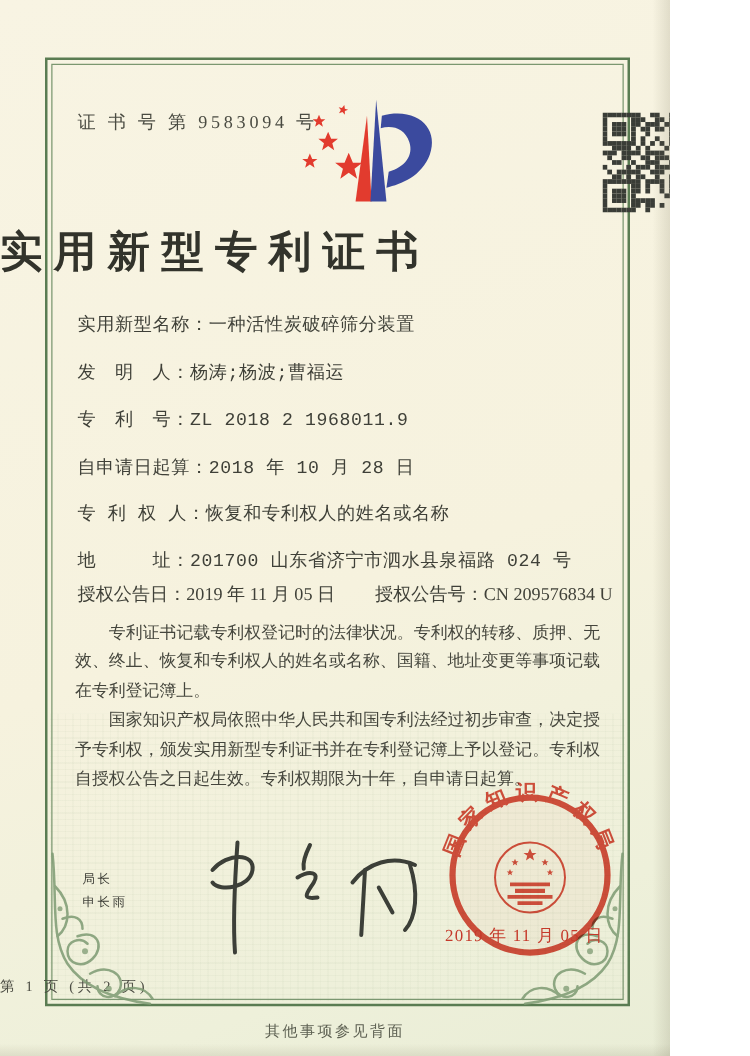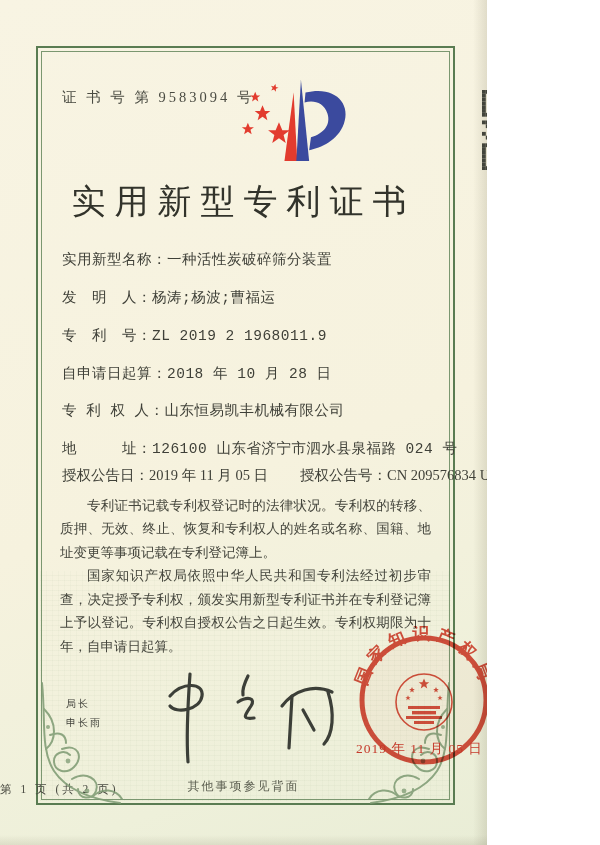--- a/index.html
+++ b/index.html
@@ -1,17 +1,17 @@
 <!DOCTYPE html>
 <html><head>
 <meta charset="utf-8">
 <style>
   html,body{margin:0;padding:0;}
   .page{
-    position:relative;width:487px;height:845px;overflow:hidden;
+    position:relative;width:536px;height:845px;overflow:hidden;
     background:linear-gradient(160deg,#f8f4e3 0%,#f6f2de 55%,#eef0da 85%,#e9edd6 100%);
     font-family:"Liberation Serif","DejaVu Serif",serif;
     color:#3f4038;
   }
   .page::after{content:"";position:absolute;top:0;right:0;width:14px;height:100%;
     background:linear-gradient(to left,rgba(120,115,90,.18),rgba(0,0,0,0));pointer-events:none;}
   .page::before{content:"";position:absolute;left:0;bottom:0;width:100%;height:10px;
     background:linear-gradient(to top,rgba(120,115,90,.15),rgba(0,0,0,0));pointer-events:none;z-index:9;}
 
   .frame{position:absolute;left:36px;top:46px;right:32px;bottom:40px;
@@ -21,22 +21,22 @@
     background:
       repeating-linear-gradient(0deg,rgba(122,150,110,.05) 0 1px,transparent 1px 5px),
       repeating-linear-gradient(90deg,rgba(122,150,110,.04) 0 1px,transparent 1px 6px);
     pointer-events:none;}
 
   .cert-no{position:absolute;left:62px;top:88px;font-size:14.5px;letter-spacing:3px;color:#4a4b42;}
 
   .logo{position:absolute;left:236px;top:70px;width:128px;height:110px;}
   .qr{position:absolute;left:482px;top:90px;width:80px;height:80px;}
 
-  .title{position:absolute;left:0;top:179px;width:100%;text-align:center;
-    font-size:34px;font-weight:400;letter-spacing:9px;color:#32332b;}
+  .title{position:absolute;left:0;top:179px;width:100%;
+    font-size:34px;font-weight:700;letter-spacing:9px;color:#32332b;}
 
   .fields{position:absolute;left:62px;top:0;width:480px;font-size:14.5px;}
   .field-row{position:absolute;left:0;white-space:nowrap;letter-spacing:.5px;font-family:Liberation Mono, monospace;}
   .f0{top:250px}.f1{top:288px}.f2{top:326px}.f3{top:364px}.f4{top:401px}.f5{top:439px}
   .grant-row{position:absolute;top:466px;left:62px;width:490px;font-size:14.5px;white-space:nowrap;}
   .grant-right{position:absolute;left:238px;top:0;}
 
   .body-text{position:absolute;left:60px;right:56px;top:494px;
     font-size:13.5px;line-height:1.74;text-align:justify;color:#45463d;}
   .body-text p{margin:0;text-indent:2em;}
@@ -45,21 +45,21 @@
     font-family:"Liberation Sans","DejaVu Sans",sans-serif;color:#3c3d36;line-height:1.9;}
   .signature{position:absolute;left:152px;top:662px;width:200px;height:110px;}
 
   .seal{position:absolute;left:350px;top:626px;width:148px;height:148px;
     mix-blend-mode:multiply;opacity:.93;z-index:5;}
   .seal-date{position:absolute;left:356px;top:740px;font-size:13.5px;letter-spacing:1px;
     color:#c53a2b;z-index:6;white-space:nowrap;}
 
   .page-num{position:absolute;left:0;top:782px;width:100%;text-align:left;
     font-size:11.5px;letter-spacing:3px;color:#4a4b42;}
-  .back-note{position:absolute;left:0;top:778px;width:100%;text-align:center;
+  .back-note{position:absolute;left:0;top:817px;width:100%;text-align:center;
     font-size:12px;letter-spacing:2px;color:#5d6052;}
 
   .ornament{position:absolute;width:96px;height:130px;z-index:2;}
   .orn-left{left:32px;bottom:36px;}
   .orn-right{right:28px;bottom:36px;transform:scaleX(-1);}
 </style>
 </head>
 <body>
 
 <div class="page">
@@ -368,24 +368,24 @@
         <rect x="76" y="80" width="4" height="4" fill="#3a3d37"></rect>
         <rect x="80" y="80" width="4" height="4" fill="#3a3d37"></rect>
       </svg>
   </div>
 
   <div class="title">实用新型专利证书</div>
 
   <div class="fields">
     <div class="field-row f0"><span>实用新型名称：</span><span>一种活性炭破碎筛分装置</span></div>
     <div class="field-row f1"><span>发　明　人：</span><span>杨涛;杨波;曹福运</span></div>
-    <div class="field-row f2"><span>专　利　号：</span><span>ZL 2019 2 1968011.9</span></div>
+    <div class="field-row f2"><span>专　利　号：</span><span>ZL 2018 2 1968011.9</span></div>
     <div class="field-row f3"><span>自申请日起算：</span><span>2018 年 10 月 28 日</span></div>
-    <div class="field-row f4"><span>专 利 权 人：</span><span>山东恒易凯丰机械有限公司</span></div>
-    <div class="field-row f5"><span>地　　　址：</span><span>126100 山东省济宁市泗水县泉福路 024 号</span></div>
+    <div class="field-row f4"><span>专 利 权 人：</span><span>恢复和专利权人的姓名或名称</span></div>
+    <div class="field-row f5"><span>地　　　址：</span><span>201700 山东省济宁市泗水县泉福路 024 号</span></div>
   </div>
 
   <div class="grant-row">
     <span>授权公告日：</span><span>2019 年 11 月 05 日</span>
     <span class="grant-right"><span>授权公告号：</span><span>CN 209576834 U</span></span>
   </div>
 
   <div class="body-text">
     <p>专利证书记载专利权登记时的法律状况。专利权的转移、质押、无效、终止、恢复和专利权人的姓名或名称、国籍、地址变更等事项记载在专利登记簿上。</p>
     <p>国家知识产权局依照中华人民共和国专利法经过初步审查，决定授予专利权，颁发实用新型专利证书并在专利登记簿上予以登记。专利权自授权公告之日起生效。专利权期限为十年，自申请日起算。</p>

